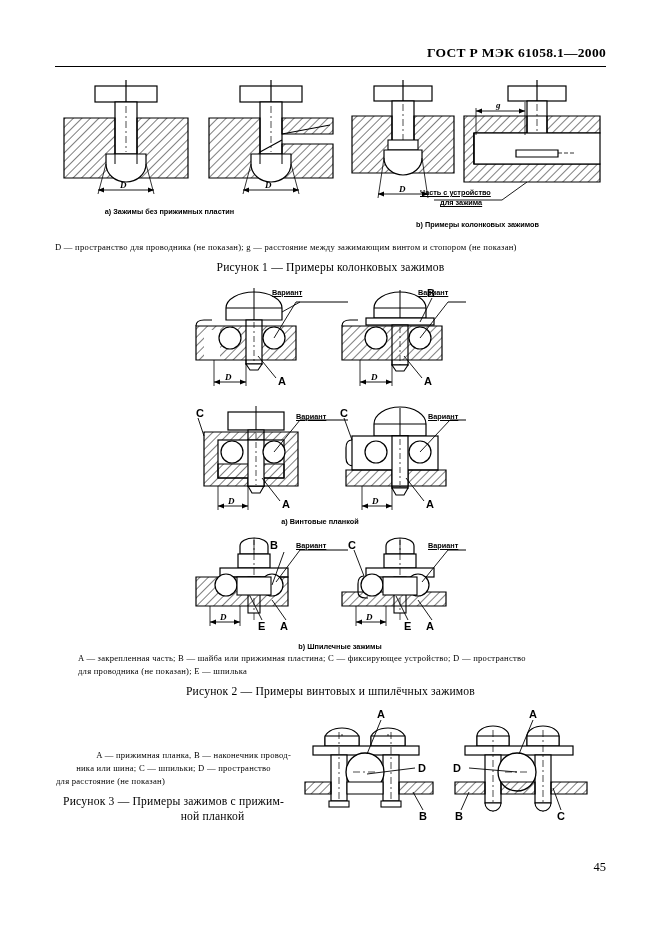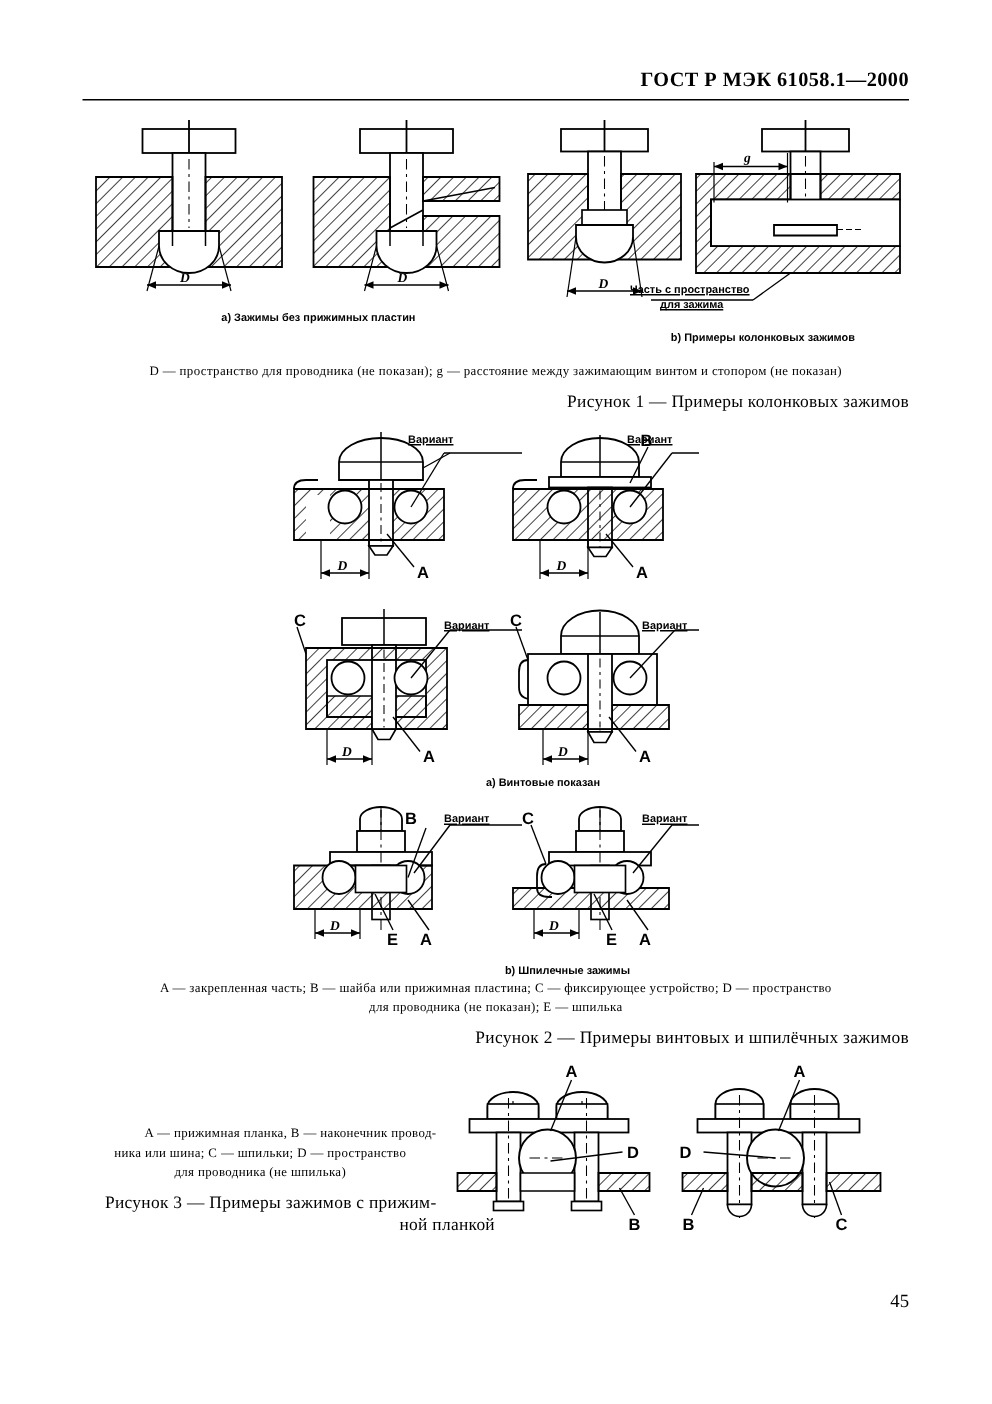--- a/index.html
+++ b/index.html
@@ -40,35 +40,35 @@
     top: 66px;
     height: 1.3px;
     background: #000;
   }
 
   
   .legend {
     position: absolute;
     font-size: 8.6px;
     line-height: 13px;
+    text-align: left;
+    letter-spacing: 0.25px;
+  }
+  .figcap {
+    position: absolute;
+    font-size: 11.6px;
     text-align: center;
-    letter-spacing: 0.25px;
-  }
-  .figcap {
-    position: absolute;
-    font-size: 11.6px;
-    text-align: right;
     letter-spacing: 0.2px;
   }
   .subcap {
     position: absolute;
     font-family: "Liberation Sans", sans-serif;
     font-weight: bold;
     font-size: 7.3px;
-    text-align: right;
+    text-align: center;
     white-space: nowrap;
   }
   .pagenum {
     position: absolute;
     right: 55px;
     top: 828px;
     font-size: 12.5px;
     margin-top: 32px;
   }
 
@@ -202,21 +202,21 @@
         <path d="M124 33 L130 30.5 L130 35.5 Z" fill="#000" stroke="none"></path>
         <path d="M173 33 L167 30.5 L167 35.5 Z" fill="#000" stroke="none"></path>
         <text class="dim" x="144" y="30" fill="#000" stroke="none">g</text>
 
         <line x1="175" y1="104" x2="150" y2="122" stroke-width="0.9"></line>
         <line x1="150" y1="122" x2="82" y2="122" stroke-width="0.9"></line>
       </g>
     </svg>
   </div>
 
-  <div class="subcap" style="left:420px; top:188px; width:120px; text-align:left; text-decoration:underline;">Часть с пространство</div>
+  <div class="subcap" style="left:420px; top:188px; width:120px; text-align:left; text-decoration:underline;">Часть с устройство</div>
   <div class="subcap" style="left:440px; top:198px; width:90px; text-align:left; text-decoration:underline;">для зажима</div>
 
   <div class="subcap" style="left:385px; top:220px; width:185px;">b) Примеры колонковых зажимов</div>
 
   <div class="legend" style="left:55px; top:241px; width:551px;">D  — пространство для проводника (не показан); g — расстояние между зажимающим винтом и стопором (не показан)</div>
   <div class="figcap" style="left:55px; top:261px; width:551px;">Рисунок 1 — Примеры колонковых зажимов</div>
 
   <div class="fig" style="left:196px; top:286px;">
     <svg width="270" height="110" viewBox="0 0 270 110">
       <g stroke="#000" stroke-width="1.2" fill="none">
@@ -356,21 +356,21 @@
         <text class="lbl" x="230" y="102" fill="#000" stroke="none">A</text>
 
         <line x1="224" y1="46" x2="254" y2="14" stroke-width="0.9"></line>
         <line x1="254" y1="14" x2="270" y2="14" stroke-width="1"></line>
       </g>
     </svg>
   </div>
   <div class="subcap" style="left:296px; top:412px; width:56px; text-align:left; text-decoration:underline;">Вариант</div>
   <div class="subcap" style="left:428px; top:412px; width:56px; text-align:left; text-decoration:underline;">Вариант</div>
 
-  <div class="subcap" style="left:240px; top:517px; width:160px;">a) Винтовые показан</div>
+  <div class="subcap" style="left:240px; top:517px; width:160px;">a) Винтовые планкой</div>
 
   <div class="fig" style="left:196px; top:538px;">
     <svg width="270" height="98" viewBox="0 0 270 98">
       <g stroke="#000" stroke-width="1.2" fill="none">
 
         <path d="M44 16 L44 8 A14 8 0 0 1 72 8 L72 16 Z" fill="#fff" stroke="#000" stroke-width="1.2"></path>
         <line x1="58" y1="2" x2="58" y2="16" stroke-width="0.8"></line>
         <rect x="42" y="16" width="32" height="14" fill="#fff" stroke="#000" stroke-width="1.2"></rect>
 
         <rect x="24" y="30" width="68" height="9" fill="#fff" stroke="#000" stroke-width="1.2"></rect>
@@ -523,20 +523,20 @@
         <text class="lbl" x="150" y="114" fill="#000" stroke="none">B</text>
 
         <line x1="248" y1="82" x2="256" y2="104" stroke-width="0.9"></line>
         <text class="lbl" x="252" y="114" fill="#000" stroke="none">C</text>
       </g>
     </svg>
   </div>
 
   <div class="legend" style="left:56px; top:749px; width:235px; text-align:right;">A — прижимная планка, B — наконечник провод-</div>
   <div class="legend" style="left:56px; top:762px; width:235px; text-align:center;">ника или шина; C — шпильки; D — пространство</div>
-  <div class="legend" style="left:56px; top:775px; width:235px;">для проводника (не шпилька)</div>
+  <div class="legend" style="left:56px; top:775px; width:235px;">для расстояние (не показан)</div>
 
   <div class="figcap" style="left:56px; top:795px; width:235px;">Рисунок 3 — Примеры зажимов с прижим-</div>
   <div class="figcap" style="left:95px; top:810px; width:235px;">ной планкой</div>
 
   <div class="pagenum">45</div>
 
 </div>
 
 </body></html>

